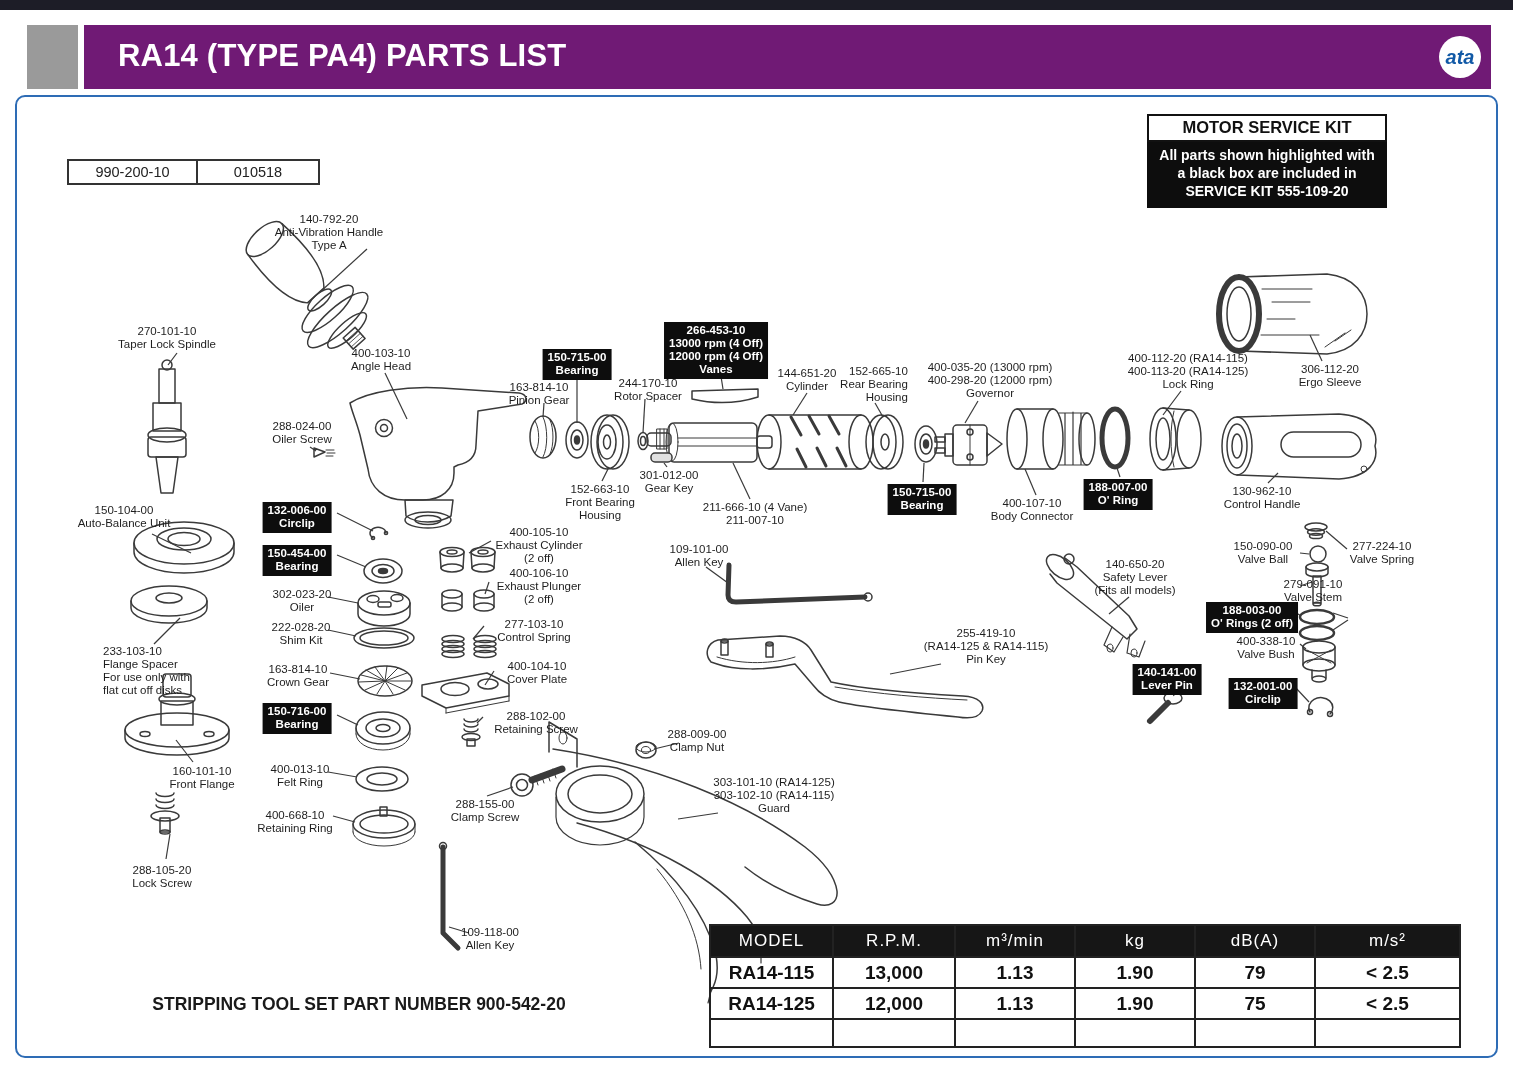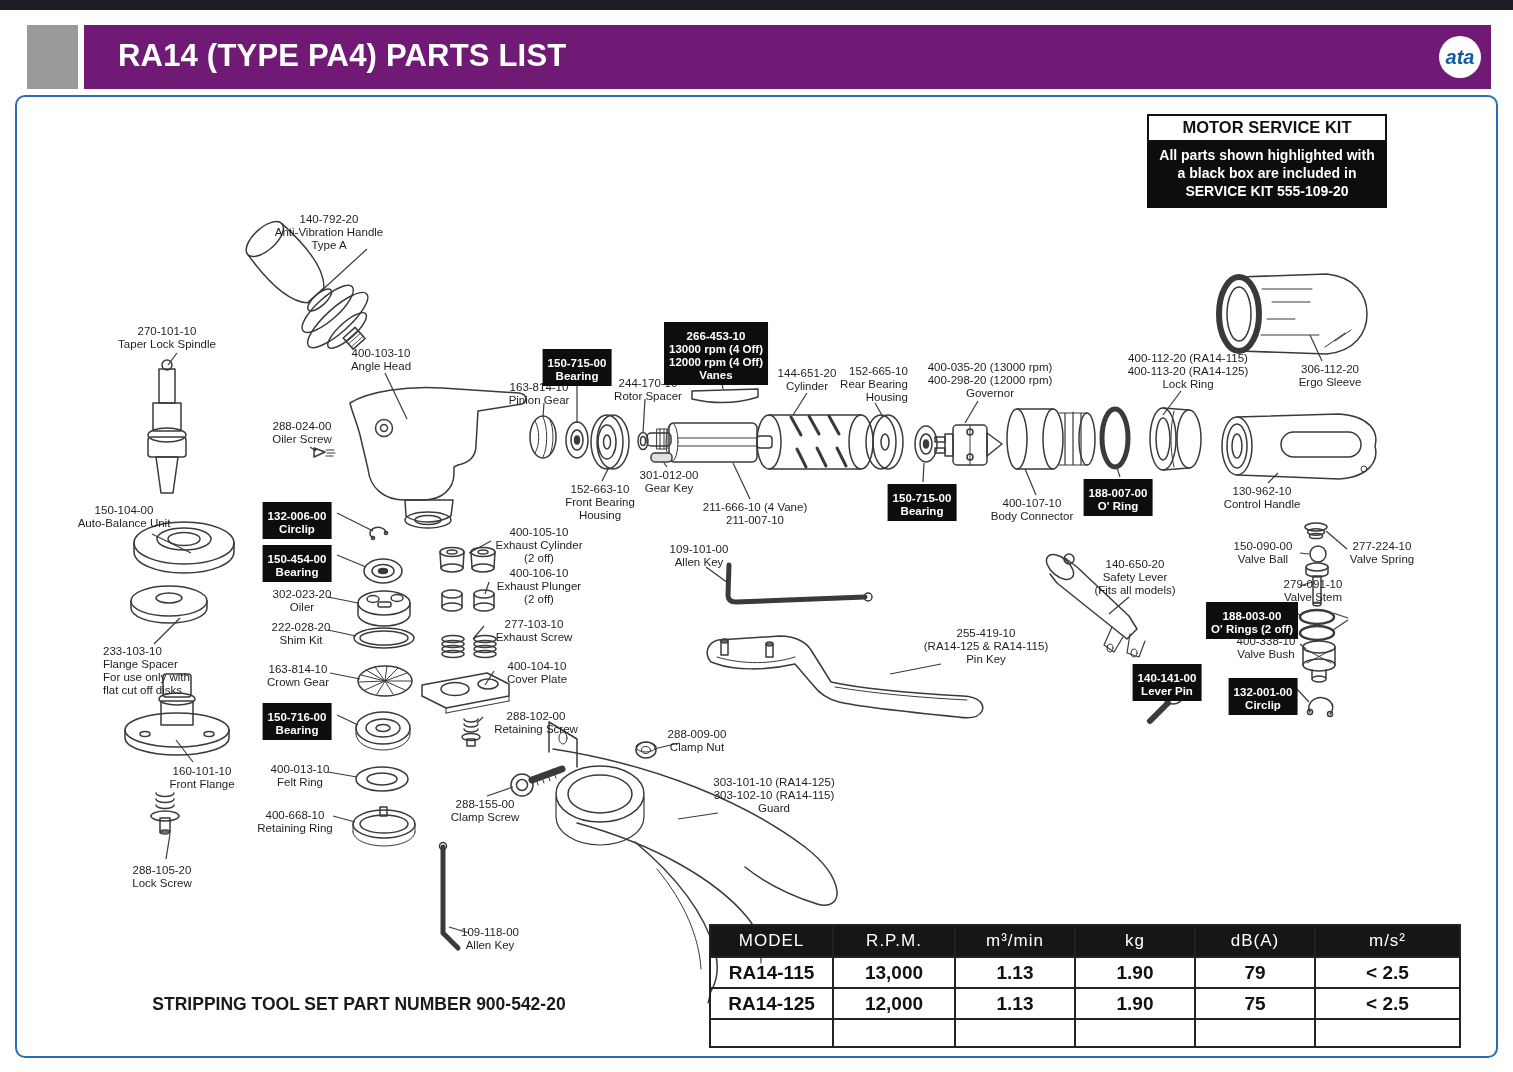--- a/index.html
+++ b/index.html
@@ -43,21 +43,21 @@
     background:#0d0d0d; color:#fff; font-weight:bold; font-size:14px;
     text-align:center; padding:5px 2px 7px; line-height:1.28;
   }
   .diagram { position:absolute; left:0; top:0; }
   .plabel {
     position:absolute; transform:translateX(-50%); text-align:center;
     font-size:11.5px; line-height:1.13; color:#1e1e1e; white-space:nowrap;
   }
   .plabel.left { transform:none; text-align:left; }
   .plabel.boxed {
-    background:#0d0d0d; color:#ffffff; font-weight:bold; padding:8px 5px 3px;
+    background:#0d0d0d; color:#ffffff; font-weight:bold; padding:2px 5px 3px;
   }
   .stripnote {
     position:absolute; left:342px; top:897px; transform:translateX(-50%);
     font-size:17.5px; font-weight:bold; color:#1a1a1a; white-space:nowrap;
   }
   .spec {
     position:absolute; left:692px; top:827px; width:750px;
     border-collapse:collapse; table-layout:fixed;
   }
   .spec th, .spec td {
@@ -77,20 +77,24 @@
 <div class="graytab"></div>
 <div class="titlebar">
   <span class="pagetitle">RA14 (TYPE PA4) PARTS LIST</span>
   <span class="logo">
       <span>ata</span>
     </span>
 </div>
 
 <div class="content">
 
+  <div class="docref">
+    <span class="cell c1">990-200-10</span>
+    <span class="cell c2">010518</span>
+  </div>
 
   <div class="kitbox">
     <div class="kittitle">MOTOR SERVICE KIT</div>
     <div class="kitbody">
       <div>All parts shown highlighted with</div>
       <div>a black box are included in</div>
       <div>SERVICE KIT 555-109-20</div>
     </div>
   </div>
 
@@ -518,21 +522,21 @@
         <div>Exhaust Cylinder</div>
         <div>(2 off)</div>
       </div>
       <div class="plabel" style="left: 522px; top: 470px;">
         <div>400-106-10</div>
         <div>Exhaust Plunger</div>
         <div>(2 off)</div>
       </div>
       <div class="plabel" style="left: 517px; top: 521px;">
         <div>277-103-10</div>
-        <div>Exhaust Screw</div>
+        <div>Control Spring</div>
       </div>
       <div class="plabel" style="left: 520px; top: 563px;">
         <div>400-104-10</div>
         <div>Cover Plate</div>
       </div>
       <div class="plabel" style="left: 519px; top: 613px; text-align: center;">
         <div>288-102-00</div>
         <div>Retaining Screw</div>
       </div>
       <div class="plabel" style="left: 682px; top: 446px;">

